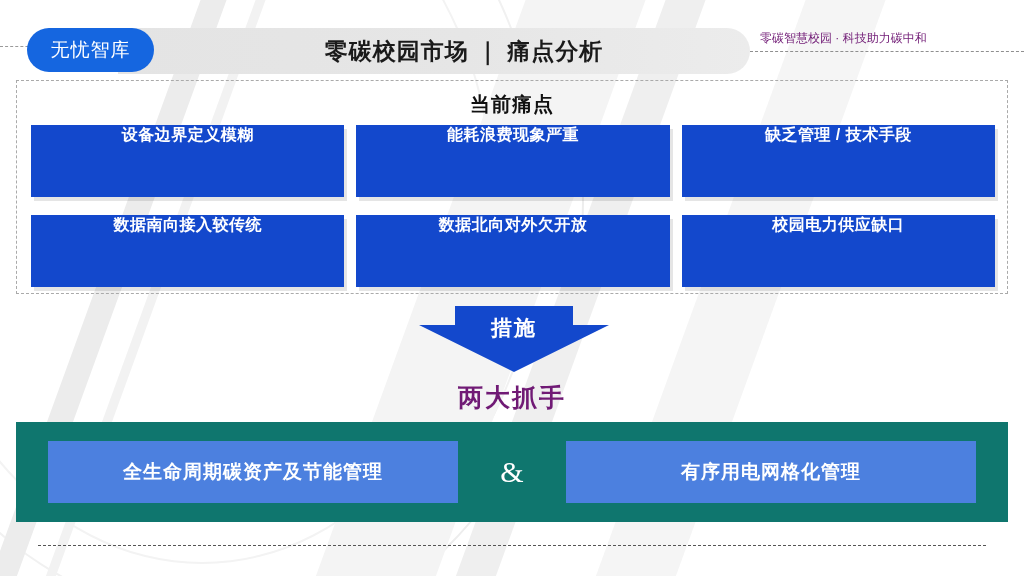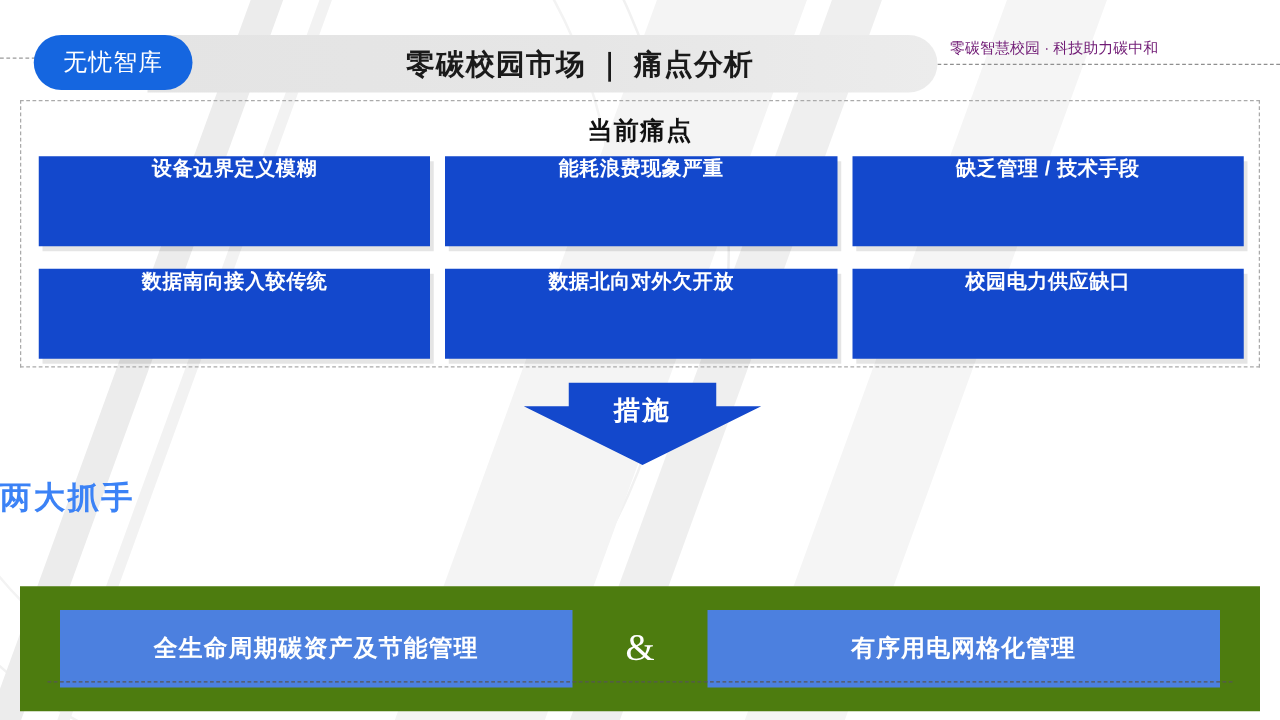--- a/index.html
+++ b/index.html
@@ -170,38 +170,37 @@
     color: #ffffff;
     letter-spacing: 2px;
     pointer-events: none;
   }
 
   
   #handles-heading {
     position: absolute;
     left: 0; top: 381px;
     width: 1024px;
-    text-align: left;
+    text-align: center;
     font-size: 25px;
     font-weight: bold;
-    color: #3b82f6;
+    color: #701a75;
     letter-spacing: 2px;
     z-index: 2;
   }
 
   
   #handles-bar {
     position: absolute;
     left: 16px; top: 422px;
     width: 992px; height: 100px;
-    background: #4d7c0f;
+    background: #0f766e;
     display: flex;
     align-items: center;
     z-index: 2;
-    margin-top: 47px;
   }
   .handle-card {
     height: 62px;
     background: #4C80DF;
     display: flex;
     align-items: center;
     justify-content: center;
     flex: 1 1 0;
   }
   .handle-card.left  { margin-left: 32px; }

